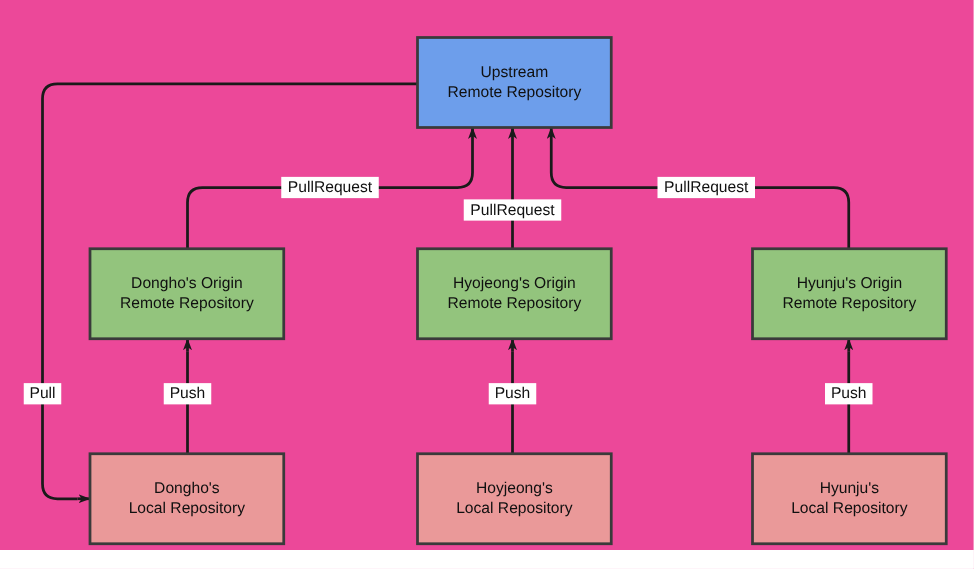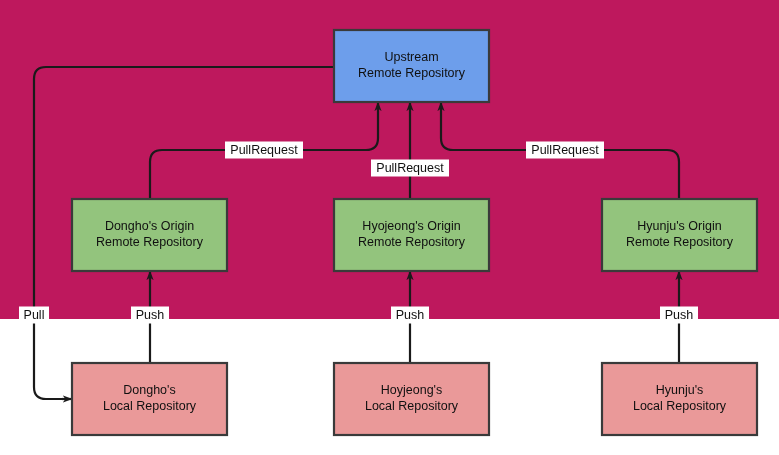--- a/index.html
+++ b/index.html
@@ -10,22 +10,22 @@
   }
   body {
     width: 779px;
     height: 455px;
     overflow: hidden;
     font-family: "Liberation Sans", sans-serif;
   }
   #diagram-canvas {
     position: relative;
     width: 779px;
-    height: 319px;
-    background: #be185d;
+    height: 440px;
+    background: #ec4899;
   }
   svg.diagram-svg {
     position: absolute;
     top: 0;
     left: 0;
     width: 779px;
     height: 455px;
     display: block;
   }
   .node-rect {

